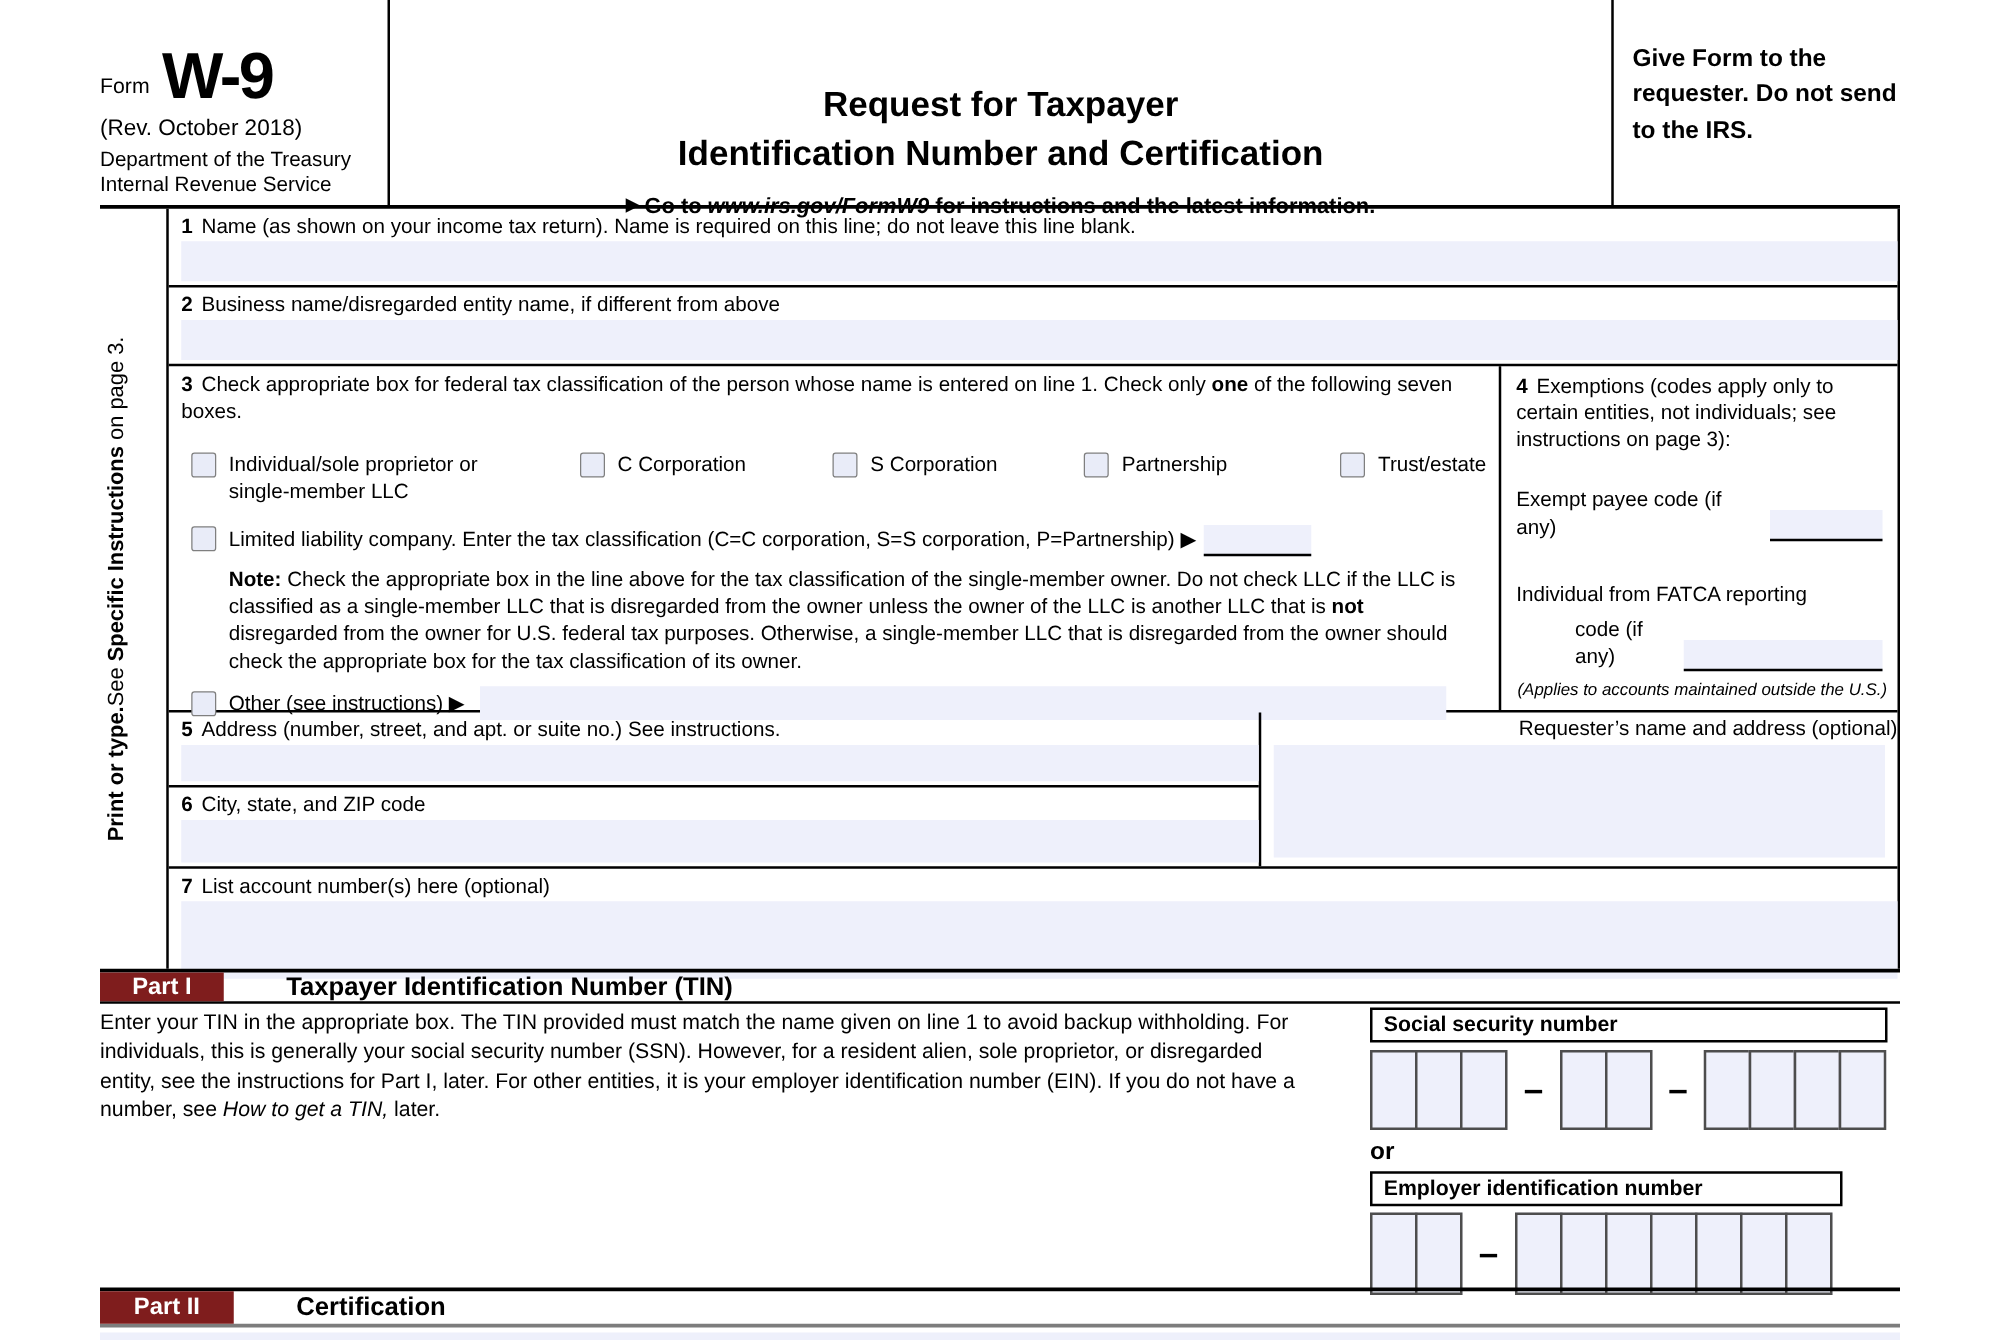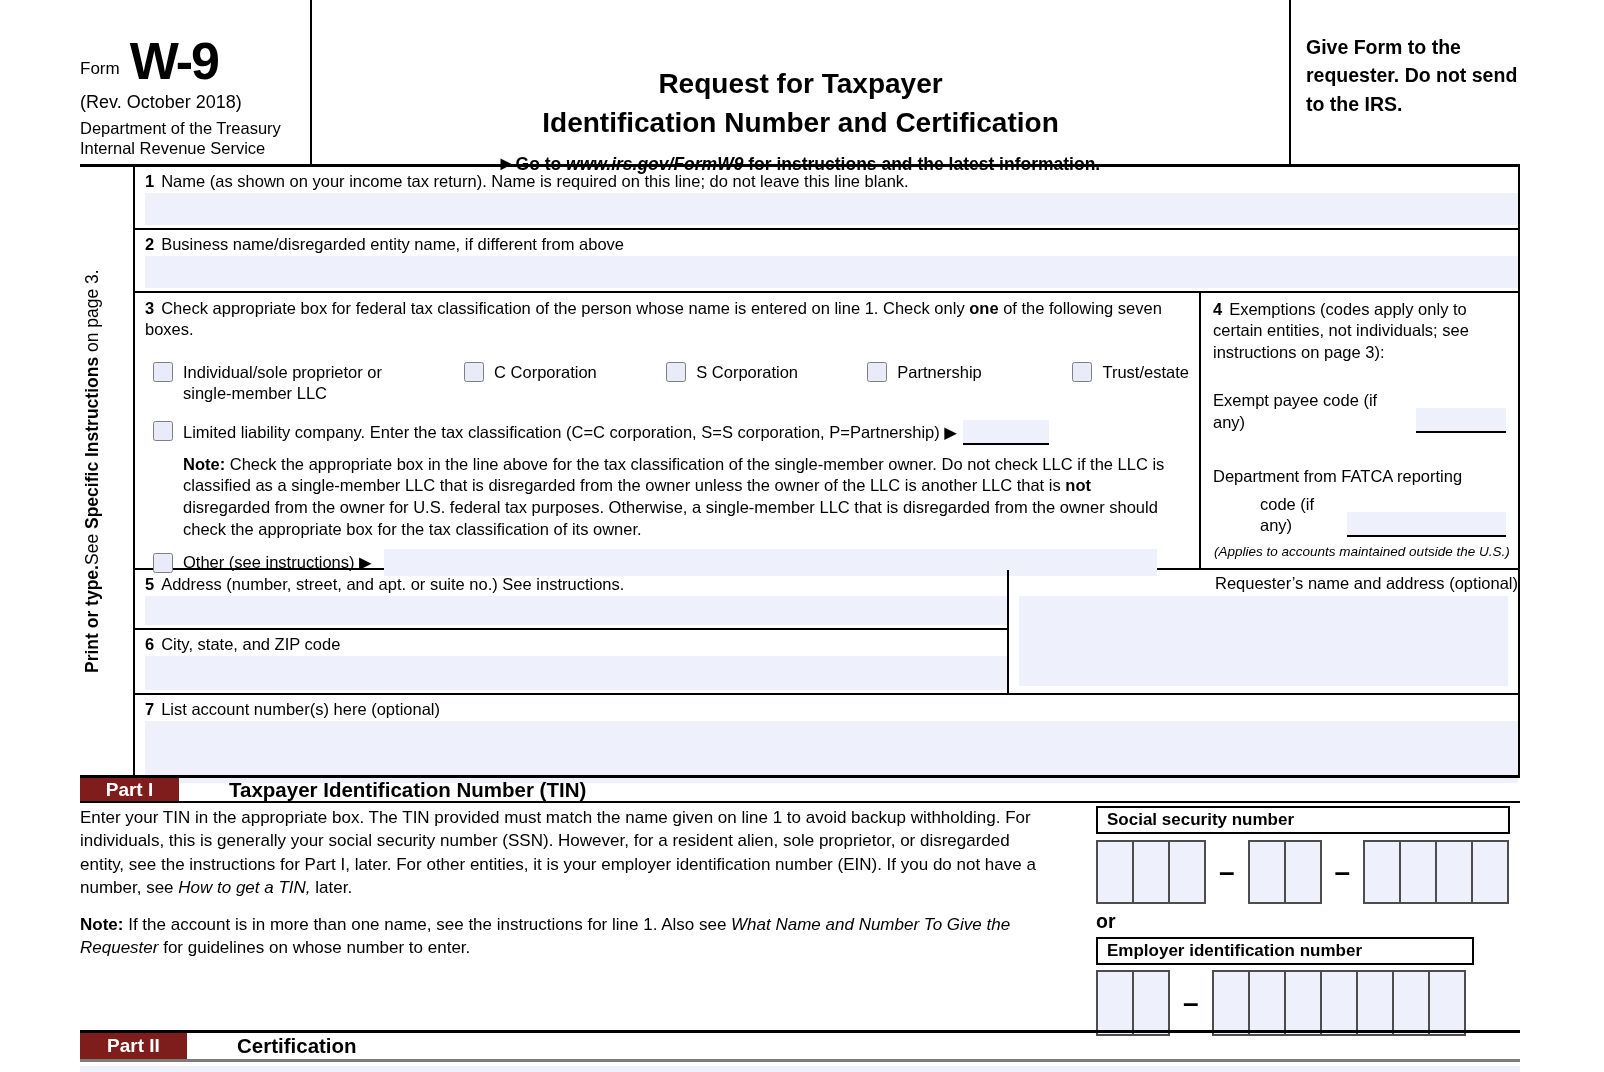--- a/index.html
+++ b/index.html
@@ -206,21 +206,21 @@
       </div>
     </div>
 
     <div class="l4">
       <div class="l4-label"><b>4</b><span>Exemptions (codes apply only to certain entities, not individuals; see instructions on page 3):</span></div>
       <div class="exempt-row">
         <span>Exempt payee code (if any)</span>
         <div class="underline-field exempt-field"></div>
       </div>
       <div class="fatca-row">
-        <div>Department from FATCA reporting</div>
+        <div>Individual from FATCA reporting</div>
         <div class="fatca-line2">
           <span>code (if any)</span>
           <div class="underline-field fatca-field"></div>
         </div>
       </div>
       <div class="applies-note">(Applies to accounts maintained outside the U.S.)</div>
     </div>
   </div>
 
   <div class="frow r56">
@@ -247,21 +247,20 @@
 </div>
 
 <div class="part-bar part1-bar">
   <div class="part-badge">Part I</div>
   <div class="part-title">Taxpayer Identification Number (TIN)</div>
 </div>
 
 <div class="part1-body">
   <div class="p1-left">
     <div class="p1-para"><span>Enter your TIN in the appropriate box. The TIN provided must match the name given on line 1 to avoid backup withholding. For individuals, this is generally your social security number (SSN). However, for a resident alien, sole proprietor, or disregarded entity, see the instructions for Part I, later. For other entities, it is your employer identification number (EIN). If you do not have a number, see </span><span class="it">How to get a TIN,</span><span> later.</span></div>
-    <div class="p1-note"><b>Note:</b><span> If the account is in more than one name, see the instructions for line 1. Also see </span><span class="it">What Name and Number To Give the Requester</span><span> for guidelines on whose number to enter.</span></div>
   </div>
 
   <div class="tin-col">
     <div class="tin-label-box ssn-label-box">Social security number</div>
     <div class="cells">
       <div class="cell first"></div>
       <div class="cell"></div>
       <div class="cell"></div>
       <div class="cell-dash">–</div>
       <div class="cell first"></div>

